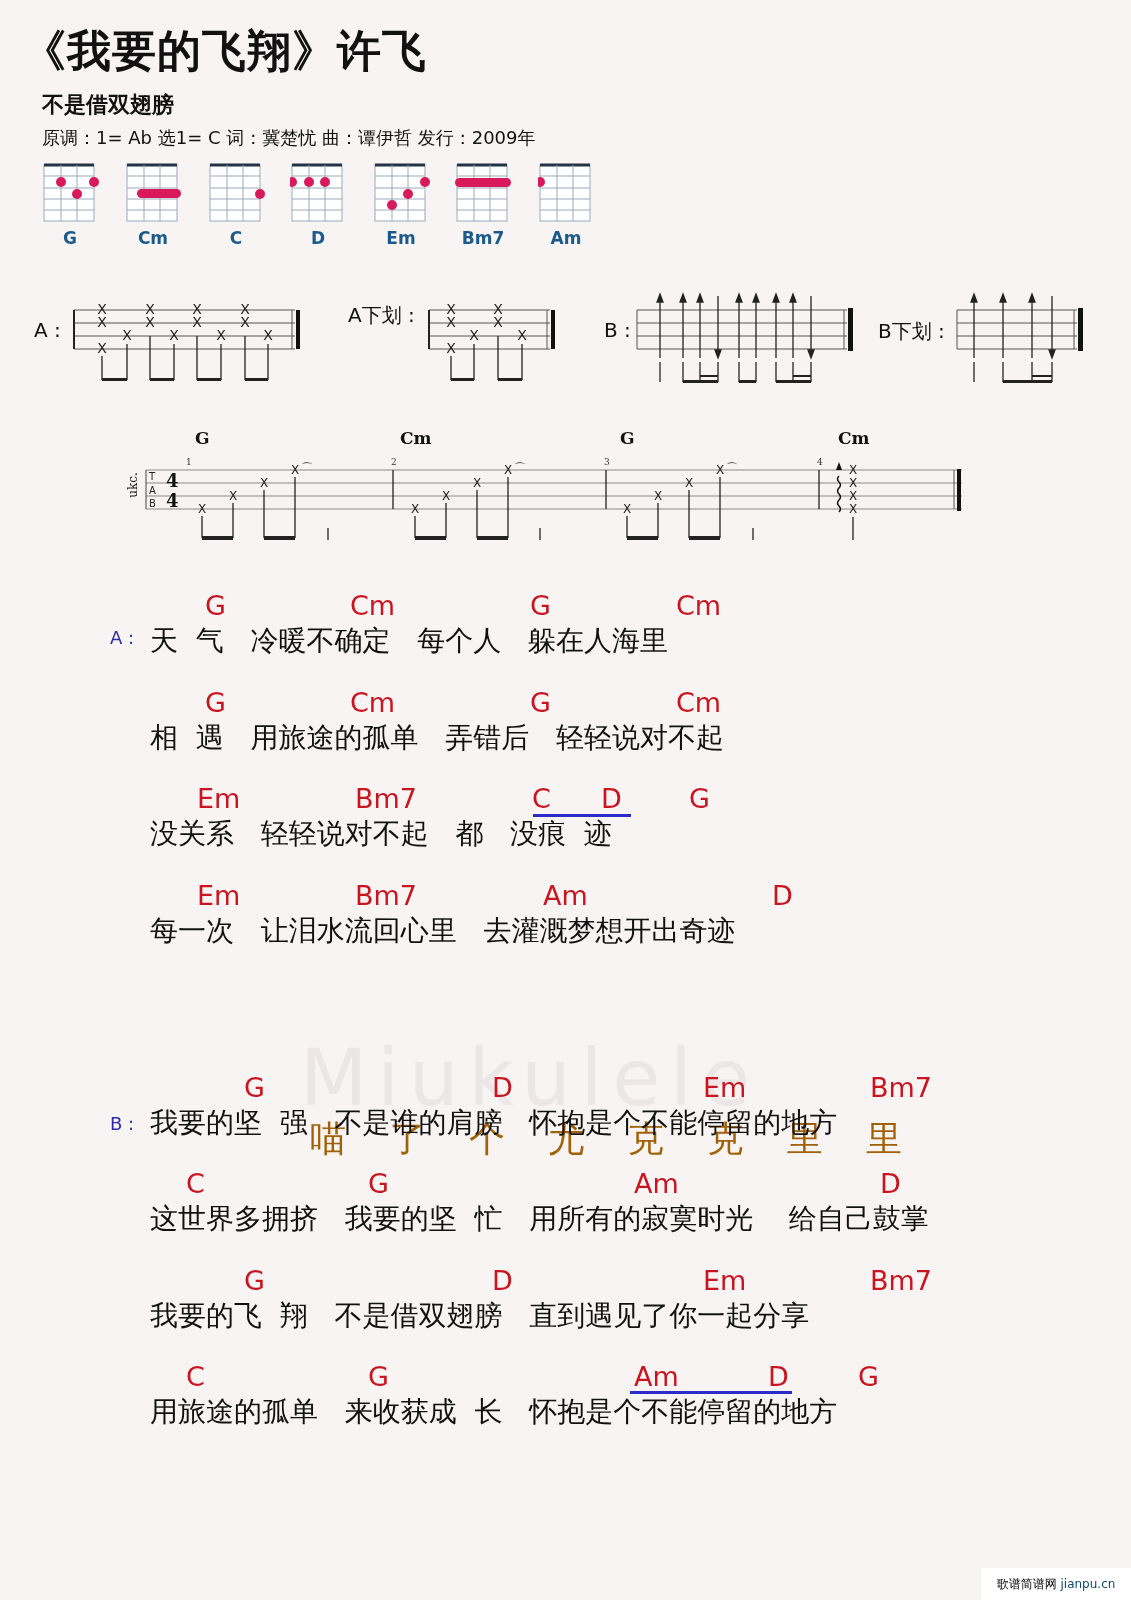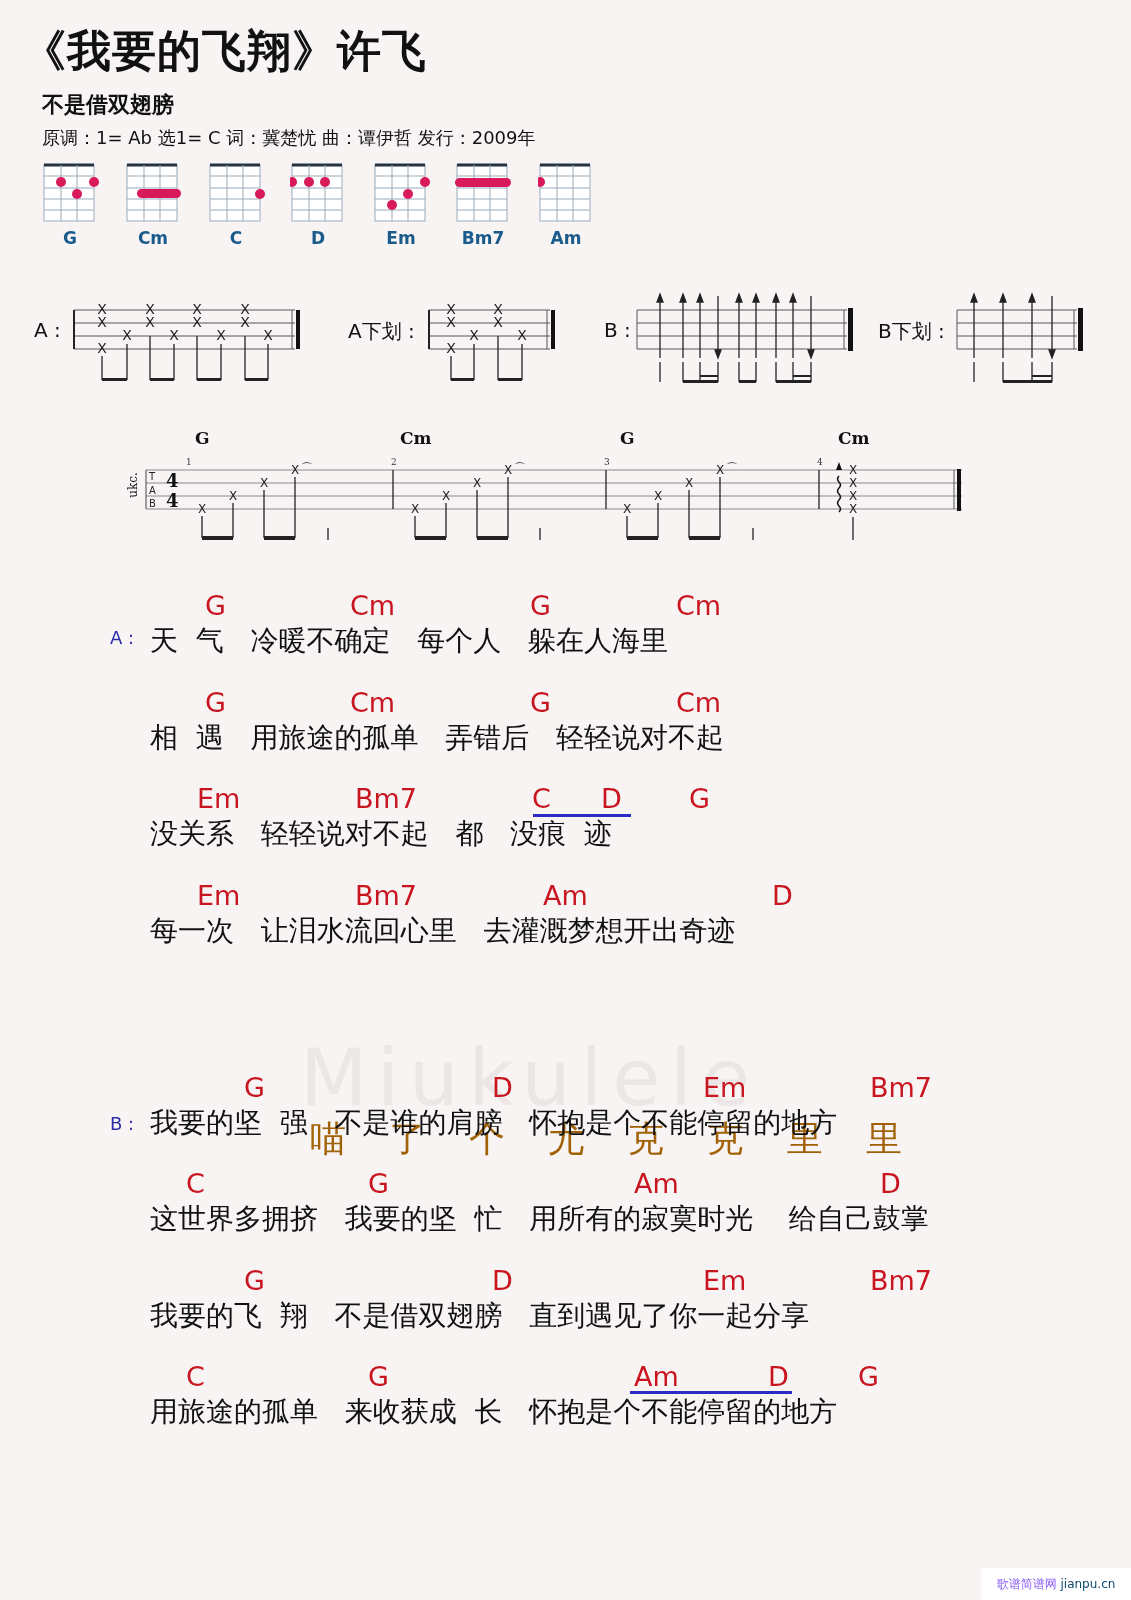--- a/index.html
+++ b/index.html
@@ -198,21 +198,21 @@
       <line x1="198" y1="46" x2="198" y2="82"></line>
     </g>
   <g fill="#222">
       <rect x="32" y="80" width="25" height="3"></rect>
       <rect x="80" y="80" width="24" height="3"></rect>
       <rect x="127" y="80" width="24" height="3"></rect>
       <rect x="175" y="80" width="23" height="3"></rect>
     </g>
 </svg>
 
-<div class="strum-label" style="left:348px;top:318px">A下划 :</div>
+<div class="strum-label" style="left:348px;top:302px">A下划 :</div>
 <svg class="abs" style="left:425px;top:298px" width="140" height="90">
   <g stroke="#555" stroke-width="1.2">
       <line x1="4" y1="12" x2="125" y2="12"></line>
       <line x1="4" y1="25" x2="125" y2="25"></line>
       <line x1="4" y1="38" x2="125" y2="38"></line>
       <line x1="4" y1="51" x2="125" y2="51"></line>
     </g>
   <line x1="4" y1="12" x2="4" y2="51" stroke="#222" stroke-width="2"></line>
     <line x1="122" y1="12" x2="122" y2="51" stroke="#555"></line>
     <rect x="126" y="12" width="4" height="39" fill="#111"></rect>
@@ -458,13 +458,13 @@
 
   <div class="ch" style="left:186px;top:1361px">C</div>
   <div class="ch" style="left:368px;top:1361px">G</div>
   <div class="ch" style="left:634px;top:1361px">Am</div>
   <div class="ch" style="left:768px;top:1361px">D</div>
   <div class="ch" style="left:858px;top:1361px">G</div>
   <div class="uline" style="left:630px;top:1391px;width:162px"></div>
   <div class="lyric" style="left:150px;top:1393px">用旅途的孤单   来收获成  长   怀抱是个不能停留的地方</div>
 </div>
 
-<div class="footer"><span style="color:#8b5cf6">歌谱简谱网</span> <span>jianpu.cn</span></div>
+<div class="footer"><span style="color:#000000">歌谱简谱网</span> <span>jianpu.cn</span></div>
 
 </body></html>

